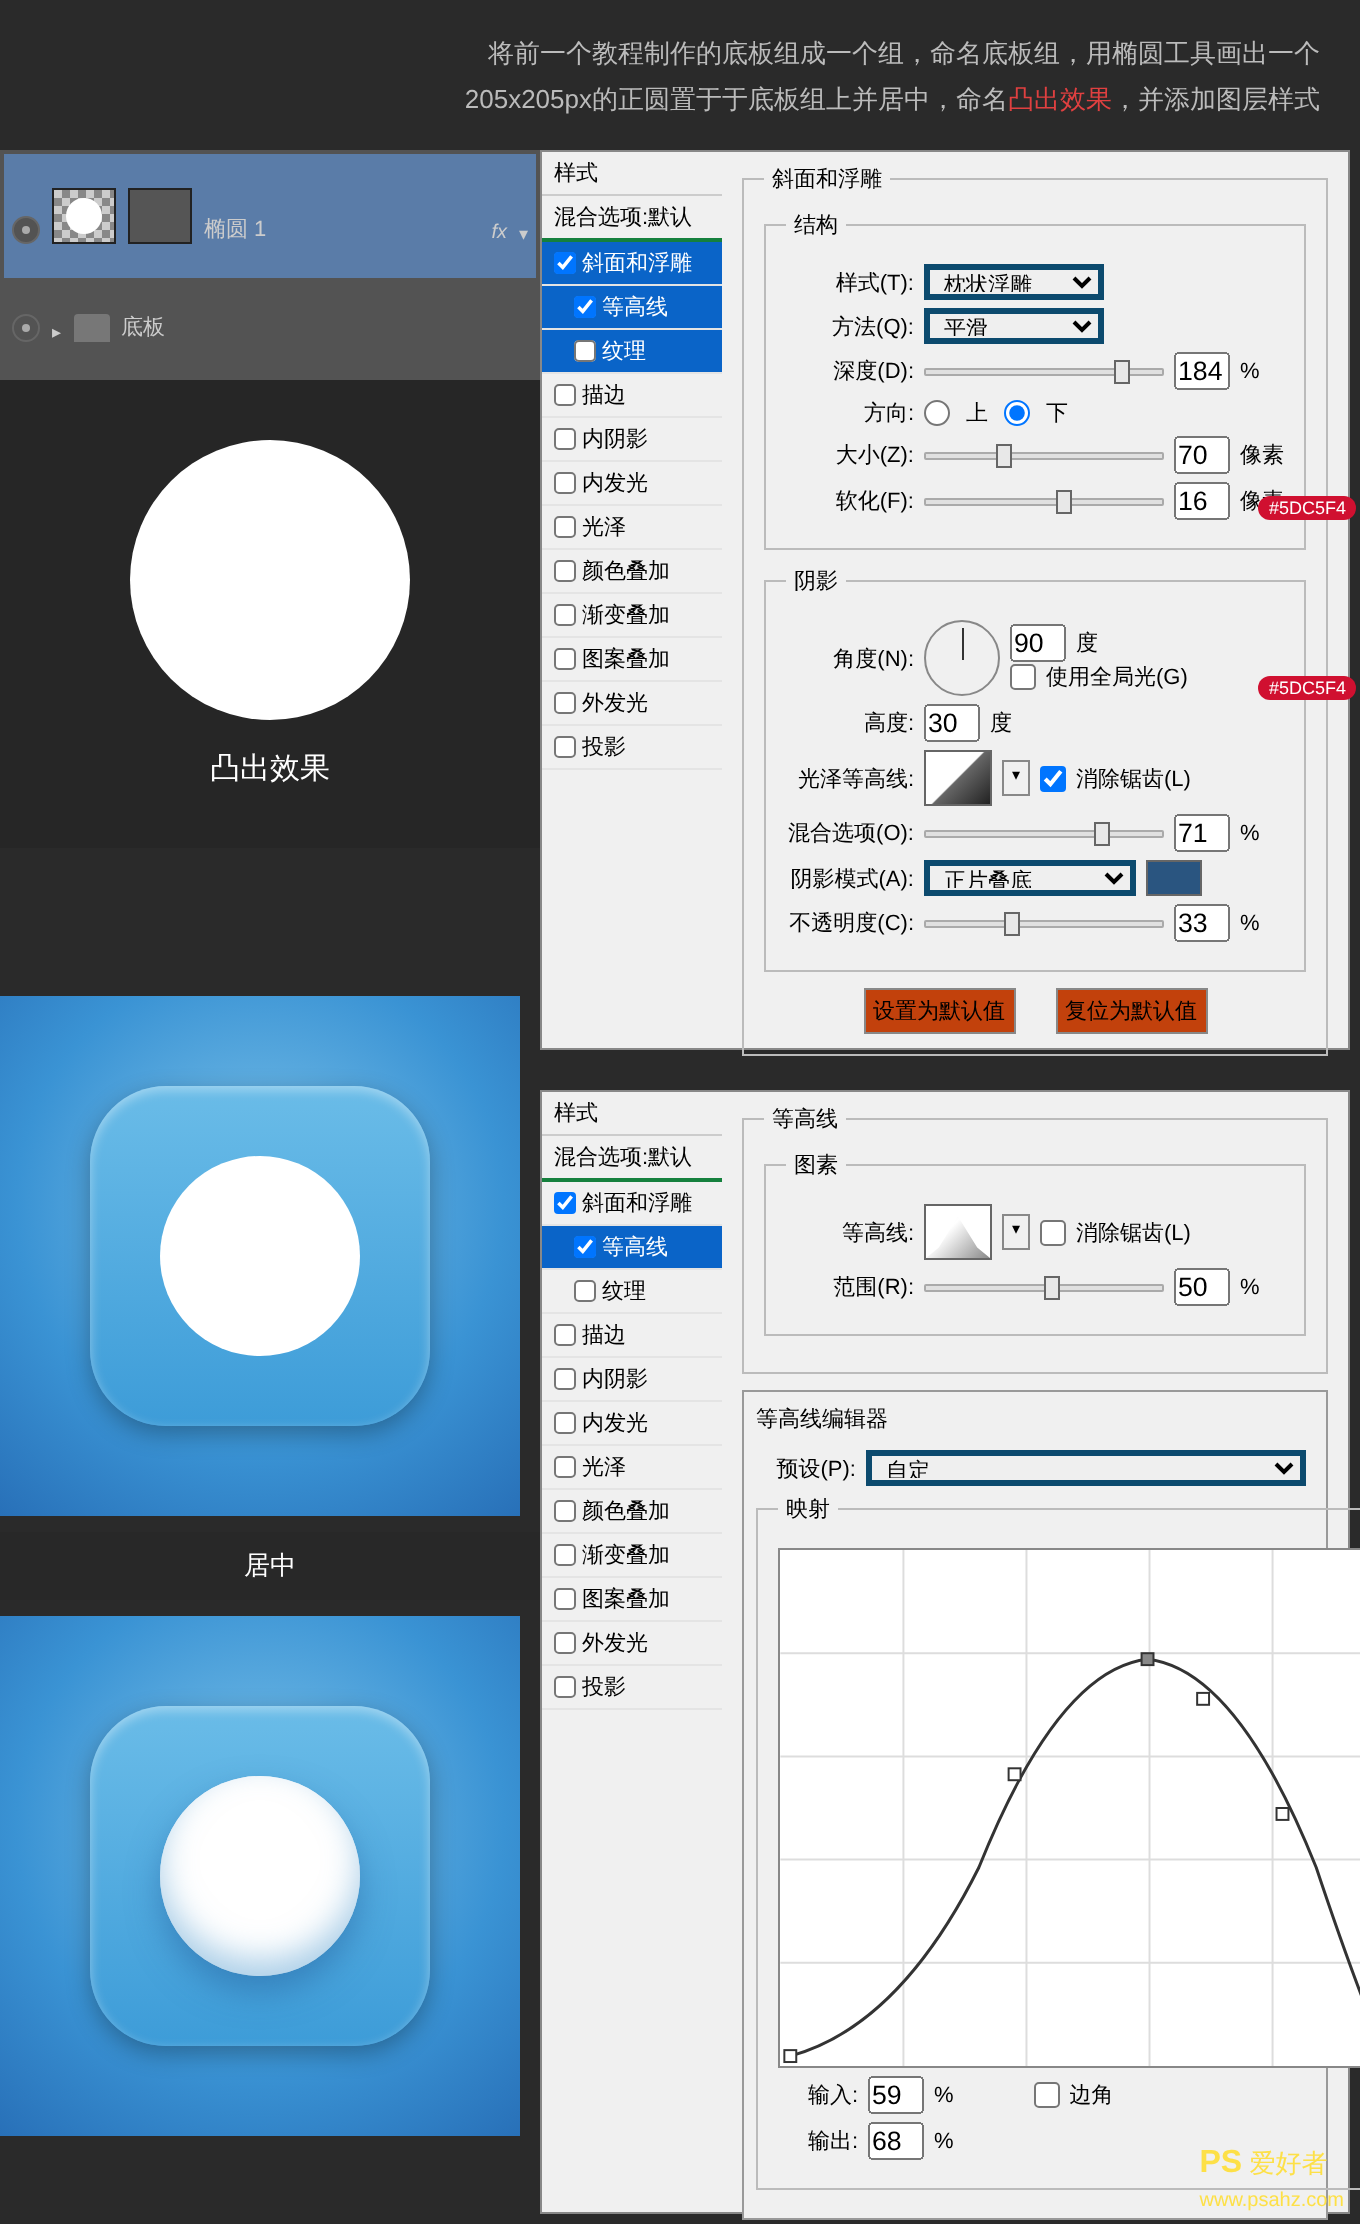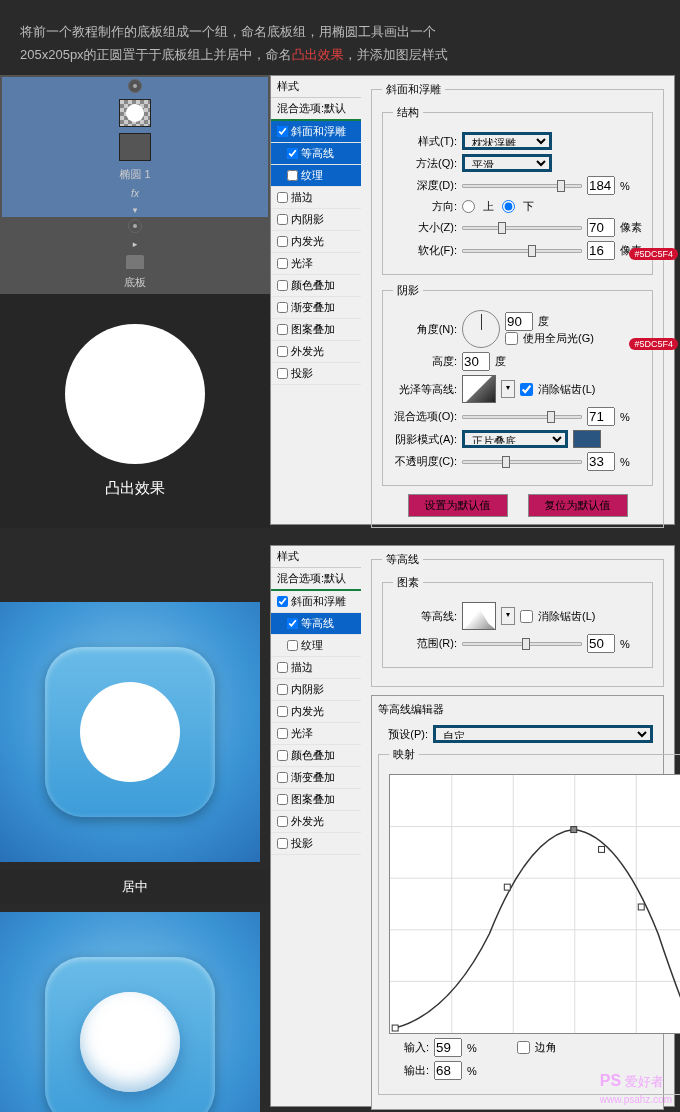--- a/index.html
+++ b/index.html
@@ -1,21 +1,21 @@
 <!DOCTYPE html>
 <html><head>
 <meta charset="utf-8">
 <style>
 * { margin: 0; padding: 0; box-sizing: border-box; font-family: "Microsoft YaHei", SimSun, sans-serif; }
 body { background: #2a2a2a; width: 680px; height: 1112px; font-size: 12px; color: #000; position: relative; }
-.instructions { color: #bbb; padding: 20px 20px; text-align: left; line-height: 1.8; font-size: 13px; }
+.instructions { color: #bbb; padding: 2px 20px; text-align: right; line-height: 1.8; font-size: 13px; margin-top: 13px; }
 .instructions .highlight { color: #e04040; }
 .left-col { position: absolute; left: 0; top: 75px; width: 270px; }
 .layers-panel { background: #535353; color: #ccc; padding: 2px; }
-.layer-row { display: flex; align-items: center; padding: 2px 4px; gap: 6px; flex-direction: column; }
+.layer-row { display: flex; align-items: flex-end; padding: 17px 4px; gap: 6px; }
 .layer-row.selected { background: #5a7ca8; }
 .eye-icon { width: 14px; height: 14px; background: #535353; border: 1px solid #666; border-radius: 50%; position: relative; }
 .eye-icon::after { content: ''; position: absolute; top: 4px; left: 4px; width: 4px; height: 4px; background: #aaa; border-radius: 50%; }
 .layer-thumb { width: 32px; height: 28px; background: #888; border: 1px solid #222; display: flex; align-items: center; justify-content: center; }
 .checker { background: repeating-conic-gradient(#888 0 25%, #ccc 0 50%) 0 0/8px 8px; width: 100%; height: 100%; display: flex; align-items: center; justify-content: center; }
 .thumb-circle { width: 18px; height: 18px; background: #fff; border-radius: 50%; }
 .layer-label { flex: 1; font-size: 11px; }
 .fx-badge { font-style: italic; color: #ccc; font-size: 10px; }
 .folder-icon { width: 18px; height: 14px; background: #777; border-radius: 2px 2px 0 0; }
 .toggle-tri { color: #ccc; font-size: 9px; }
@@ -51,28 +51,28 @@
 .row select { width: 90px; }
 .row input.num { width: 28px; text-align: left; }
 .slider { flex: 1; height: 4px; background: #e0e0e0; border: 1px solid #aaa; position: relative; border-radius: 1px; max-width: 120px; }
 .slider .thumb { position: absolute; width: 8px; height: 12px; background: #e8e8e8; border: 1px solid #666; top: -5px; }
 .radio-group { display: flex; gap: 8px; align-items: center; }
 .angle-wheel { width: 38px; height: 38px; border: 1px solid #888; border-radius: 50%; position: relative; }
 .angle-wheel::after { content: ''; position: absolute; width: 1px; height: 16px; background: #333; top: 3px; left: 50%; }
 .swatch { width: 28px; height: 18px; border: 1px solid #666; display: inline-block; }
 .gloss-swatch { width: 34px; height: 28px; border: 1px solid #666; background: linear-gradient(135deg, #fff 0%, #fff 49%, #666 51%, #222 100%); }
 .dropdown-arrow { width: 14px; height: 18px; border: 1px solid #888; background: #f0f0f0; text-align: center; line-height: 14px; font-size: 8px; }
-.btn { border: 1px solid #888; background: #be185d; padding: 3px 16px; font-size: 11px; }
+.btn { border: 1px solid #888; background: #c2410c; padding: 3px 4px; font-size: 11px; }
 .btns-row { display: flex; gap: 20px; justify-content: center; margin-top: 8px; }
 .color-tag { position: absolute; background: #d01030; color: #fff; font-size: 9px; padding: 1px 5px; border-radius: 6px; }
 .contour-thumb { width: 34px; height: 28px; border: 1px solid #666; background: #fff; }
 .contour-thumb.bell::after { content: ''; display: block; width: 100%; height: 100%; background: linear-gradient(135deg, #ddd 0%, #fff 40%, #888 100%); clip-path: polygon(0 100%, 20% 80%, 50% 20%, 80% 80%, 100% 100%); }
 .editor-graph { width: 310px; height: 260px; border: 1px solid #888; background: #fff; position: relative; margin: 4px 0; }
 .editor-graph svg { width: 100%; height: 100%; }
-.watermark { position: absolute; right: 8px; bottom: 6px; color: #f0abfc; font-size: 13px; margin-top: 12px; }
+.watermark { position: absolute; right: 8px; bottom: 6px; color: #fde047; font-size: 13px; margin-top: 12px; }
 .watermark .ps { font-weight: bold; font-size: 16px; }
 </style>
 </head>
 <body>
 
 <div class="instructions">
   <span>将前一个教程制作的底板组成一个组，命名底板组，用椭圆工具画出一个</span><br>
   <span>205x205px的正圆置于于底板组上并居中，命名</span><span class="highlight">凸出效果</span><span>，并添加图层样式</span>
 </div>
 

